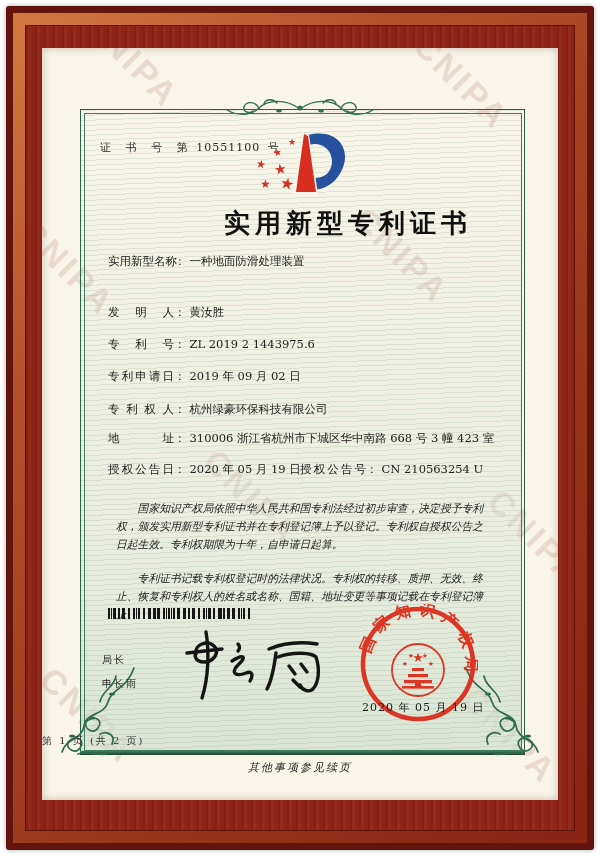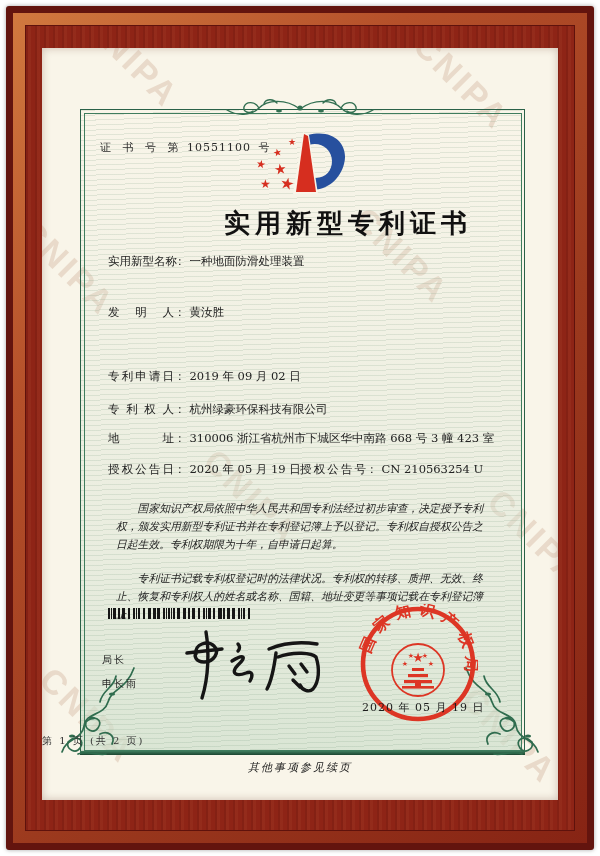--- a/index.html
+++ b/index.html
@@ -31,21 +31,21 @@
           linear-gradient(180deg,rgba(235,238,228,0) 0%,rgba(214,227,211,.45) 70%,rgba(205,223,204,.7) 100%);}
   
   .gborder{position:absolute;left:38px;top:61px;width:443px;height:643px;
            border:1.4px solid #2a6148;pointer-events:none;}
   .gborder .in{position:absolute;inset:2.5px;border:1px solid #3f7d5e;}
   .gborder .bot{position:absolute;left:-1px;right:-1px;bottom:-2px;height:3.6px;
                 background:linear-gradient(180deg,#3f7d5e,#1c4530);}
   .orn{position:absolute;pointer-events:none;}
   
   .cert-no{position:absolute;left:58px;top:92px;font-size:11px;letter-spacing:1px;color:#2a2a2a;}
-  .cert-no .pre{letter-spacing:4px;}
+  .cert-no .pre{letter-spacing:4px;font-family:Liberation Mono, monospace;}
   .logo{position:absolute;left:206px;top:84px;width:104px;height:72px;}
   .logo .star{position:absolute;color:#d62e1f;line-height:1;
               font-family:"DejaVu Sans",sans-serif;}
   .title{position:absolute;left:0;top:158px;width:100%;text-align:center;
          font-size:26px;font-weight:bold;letter-spacing:5px;color:#111;padding-left:48px;}
   
   .row{position:absolute;left:66px;font-size:11.5px;white-space:nowrap;color:#222;}
   .lbl{display:inline-block;width:66px;text-align:justify;text-align-last:justify;
        -moz-text-align-last:justify;text-justify:inter-character;}
   .val{margin-left:4px;}
@@ -163,20 +163,23 @@
       <span class="star" style="left:32px;top:44px;font-size:16px;transform:rotate(12deg)">★</span>
     </div>
 
     <div class="title">实用新型专利证书</div>
 
     <div class="row r0">
       <span class="lbl">实用新型名称</span><span>：</span><span class="val">一种地面防滑处理装置</span>
     </div>
     <div class="row r1">
       <span class="lbl">发明人</span><span>：</span><span class="val">黄汝胜</span>
+    </div>
+    <div class="row r2">
+      <span class="lbl">专利号</span><span>：</span><span class="val">ZL 2019 2 1443975.6</span>
     </div>
     <div class="row r3">
       <span class="lbl">专利申请日</span><span>：</span><span class="val">2019 年 09 月 02 日</span>
     </div>
     <div class="row r4">
       <span class="lbl">专利权人</span><span>：</span><span class="val">杭州绿豪环保科技有限公司</span>
     </div>
     <div class="row r5">
       <span class="lbl">地址</span><span>：</span><span class="val">310006 浙江省杭州市下城区华中南路 668 号 3 幢 423 室</span>
     </div>

